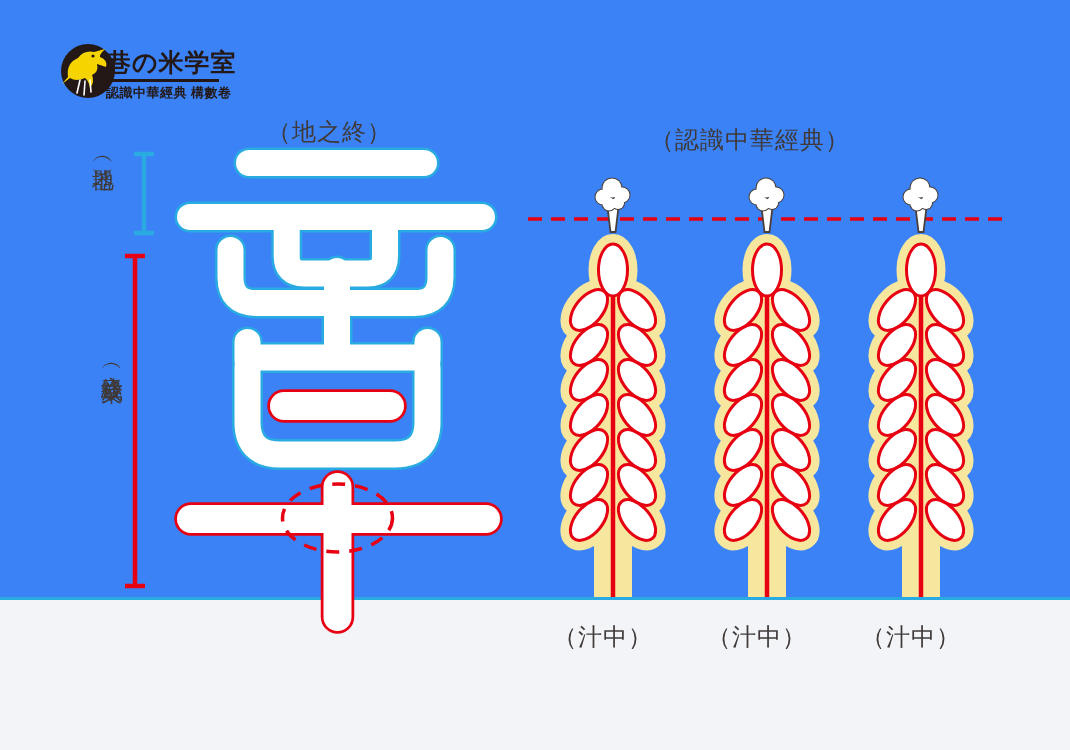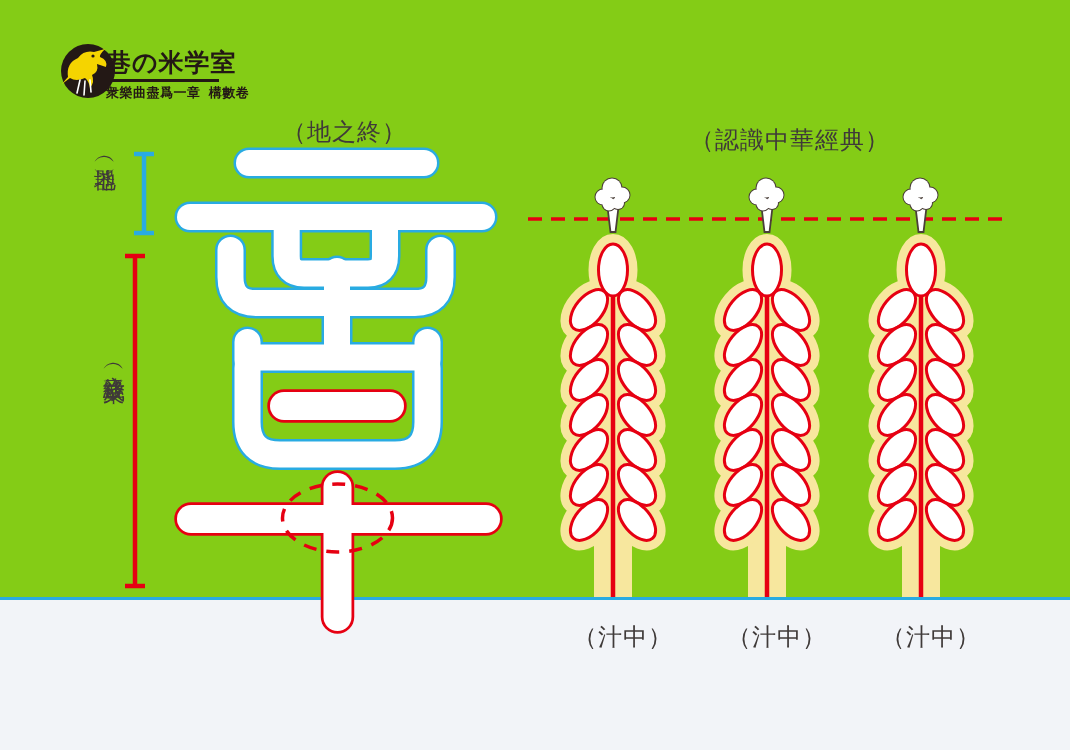--- a/index.html
+++ b/index.html
@@ -1,30 +1,30 @@
 <!DOCTYPE html>
 <html><head>
 <meta charset="utf-8">
 <style>
   html,body{margin:0;padding:0;background:#888;}
   .stage{
     position:relative;width:1070px;height:750px;overflow:hidden;
-    background:#84cc16;
-    font-family:Liberation Mono, monospace;
+    background:#3b82f6;
+    font-family:Liberation Sans, sans-serif;
   }
   .stage svg{position:absolute;left:0;top:0;}
   .lbl{position:absolute;color:#3f3a39;white-space:nowrap;}
   .lbl-h{font-size:24px;letter-spacing:1px;}
   .lbl-v{writing-mode:vertical-rl;text-orientation:mixed;font-size:22px;letter-spacing:2px;}
   .logo-title{position:absolute;left:106px;top:46px;font-size:25px;font-weight:bold;
     color:#231815;letter-spacing:1px;}
   .logo-underline{position:absolute;left:106px;top:79px;width:113px;height:3px;background:#231815;}
   .logo-subtitle{position:absolute;left:106px;top:84px;font-size:13px;font-weight:bold;
     color:#231815;letter-spacing:0.5px;}
-  .center{text-align:right;}
+  .center{text-align:left;}
 </style>
 </head>
 <body>
 
 <div class="stage">
 
   <svg id="art" width="1070" height="750" viewBox="0 0 1070 750">
       <rect x="0" y="600" width="1070" height="150" fill="#f2f4f8"></rect>
       <line x1="0" y1="598.5" x2="1070" y2="598.5" stroke="#29abe2" stroke-width="3"></line>
       <g stroke="#29abe2" stroke-width="4.5">
@@ -215,21 +215,21 @@
         <g stroke="#ffffff" stroke-width="1.6" stroke-linecap="round">
           <line x1="80" y1="80" x2="77" y2="93"></line>
           <line x1="85" y1="81" x2="84" y2="95"></line>
           <line x1="90" y1="80" x2="91" y2="92"></line>
         </g>
       </g>
     </svg>
 
   <div class="logo-title">巷の米学室</div>
   <div class="logo-underline"></div>
-  <div class="logo-subtitle">衆樂曲盡爲一章 構數卷</div>
+  <div class="logo-subtitle">認識中華經典 構數卷</div>
 
   <div class="lbl lbl-v" style="left:88px;top:149px;">（地器）</div>
 
   <div class="lbl lbl-v" style="left:97px;top:356px;">（音終成樂）</div>
 
   <div class="lbl lbl-h center" style="left:267px;top:116px;width:140px;">（地之終）</div>
 
   <div class="lbl lbl-h center" style="left:650px;top:124px;width:240px;">（認識中華經典）</div>
 
   <div class="lbl lbl-h center" style="left:553px;top:621px;width:120px;">（汁中）</div>

